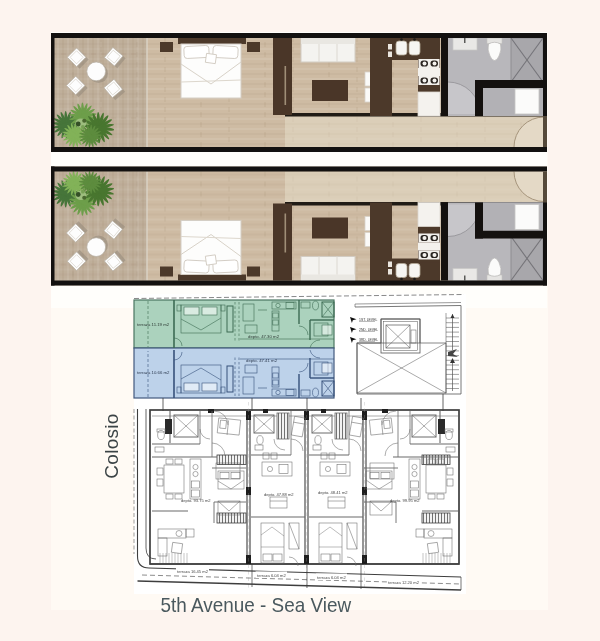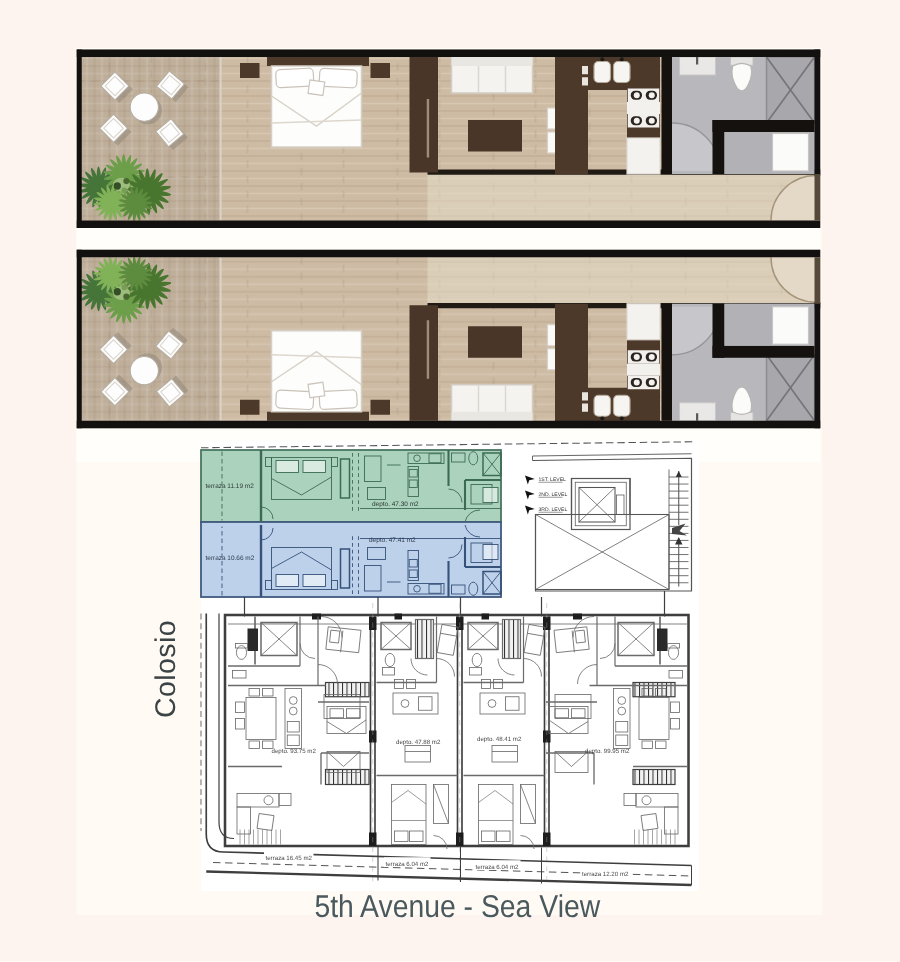--- a/index.html
+++ b/index.html
@@ -524,13 +524,13 @@
   <text x="137" y="285">terraza 6.04 m2</text>
   <text x="197" y="287">terraza 6.04 m2</text>
   <text x="268" y="292">terraza 12.20 m2</text>
 </g>
 </svg>
 
 <div class="abs" style="left:84px;top:408px;width:56px;height:76px;display:flex;align-items:center;justify-content:center;">
   <div style="transform:rotate(-90deg);font-size:19px;color:#3b4345;letter-spacing:0.3px;white-space:nowrap;">Colosio</div>
 </div>
 
-<div class="abs" style="left:150px;top:594px;width:310px;text-align:center;font-size:21px;line-height:1.05;color:#4a595e;"><span style="display:inline-block;transform:scaleX(0.9);transform-origin:center;white-space:nowrap;">5th Avenue - Sea View</span></div>
+<div class="abs" style="left:150px;top:594px;width:310px;text-align:left;font-size:21px;line-height:1.05;color:#4a595e;"><span style="display:inline-block;transform:scaleX(0.9);transform-origin:center;white-space:nowrap;">5th Avenue - Sea View</span></div>
 
 </body></html>

